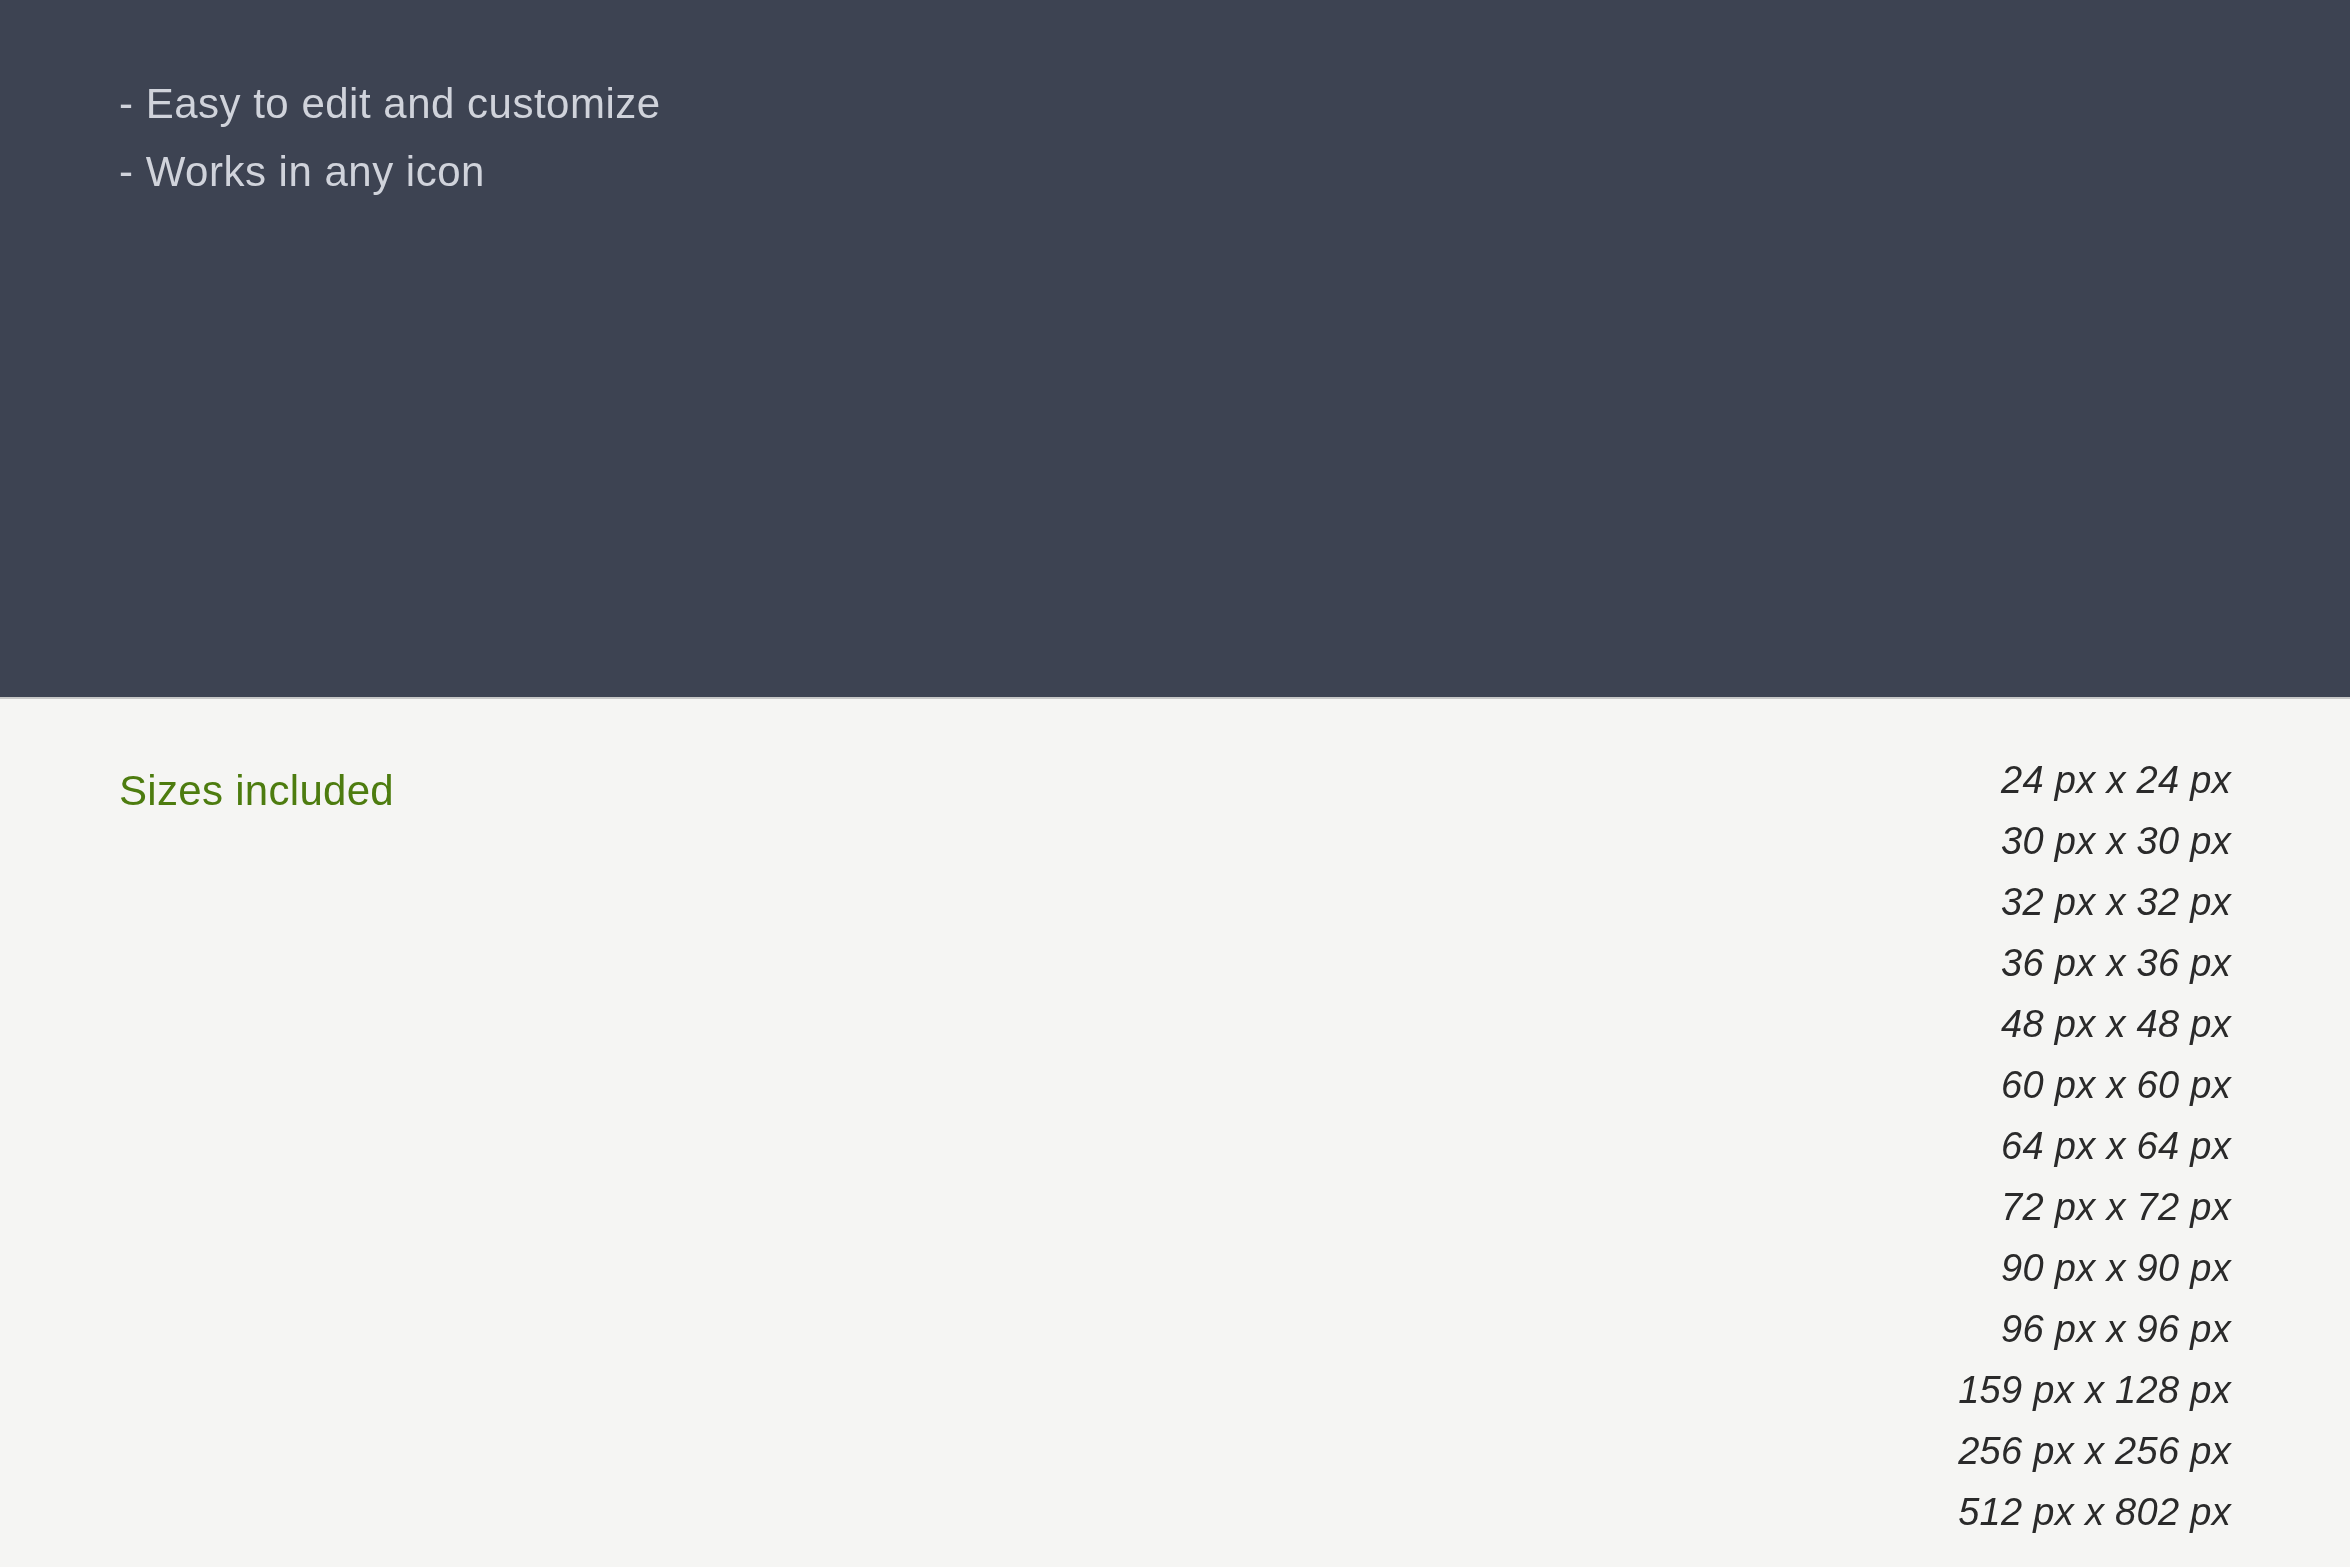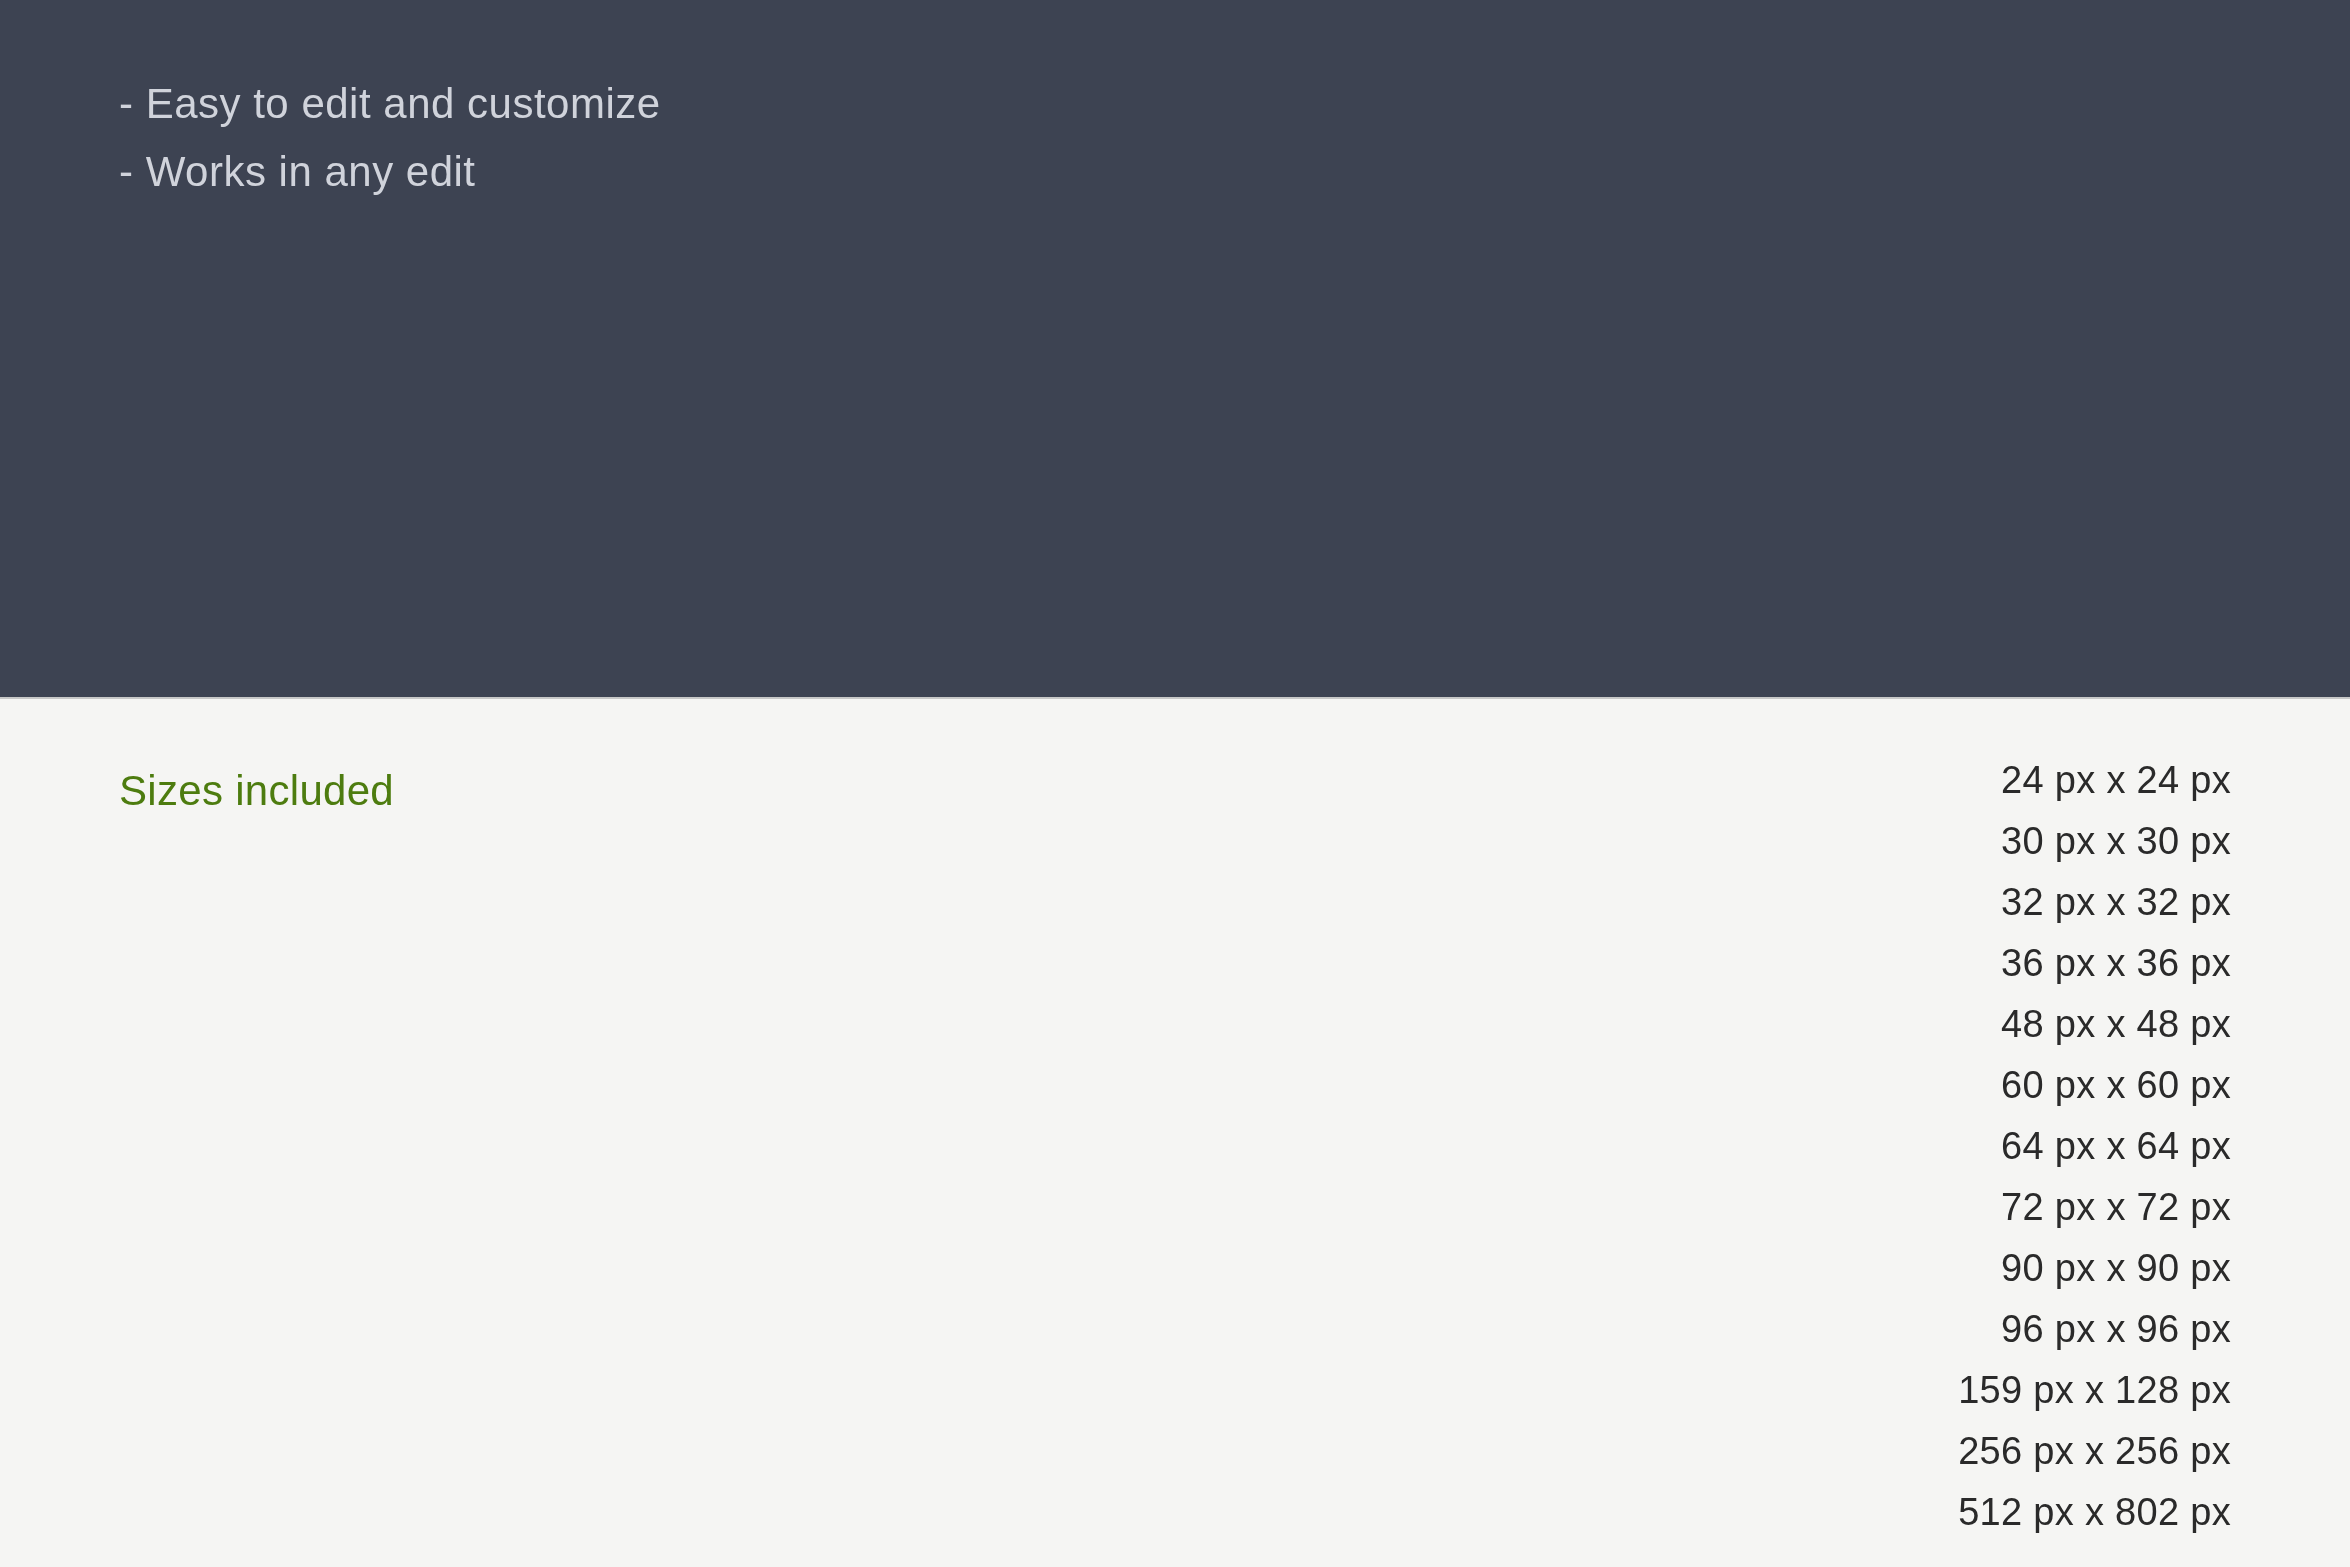--- a/index.html
+++ b/index.html
@@ -61,37 +61,38 @@
       color: #4d7c0f;
       letter-spacing: 0.3px;
       margin-top: 8px;
     }
 
     .sizes-list {
       display: flex;
       flex-direction: column;
       align-items: flex-end;
       gap: 18px;
+      font-style: italic;
     }
 
     .size-item {
       font-size: 38px;
       font-weight: 300;
       color: #2a2a2a;
       letter-spacing: 0.3px;
     }
   </style>
 </head>
 <body>
 
 <div class="top-section">
   <div class="feature-list">
 
   <div class="feature-item">- Easy to edit and customize</div>
-      <div class="feature-item">- Works in any edit</div>
+      <div class="feature-item">- Works in any icon</div>
     </div>
 </div>
 
 <div class="divider"></div>
 
 <div class="bottom-section">
   <div class="sizes-label">Sizes included</div>
   <div class="sizes-list">
 
   <div class="size-item">24 px x 24 px</div>

